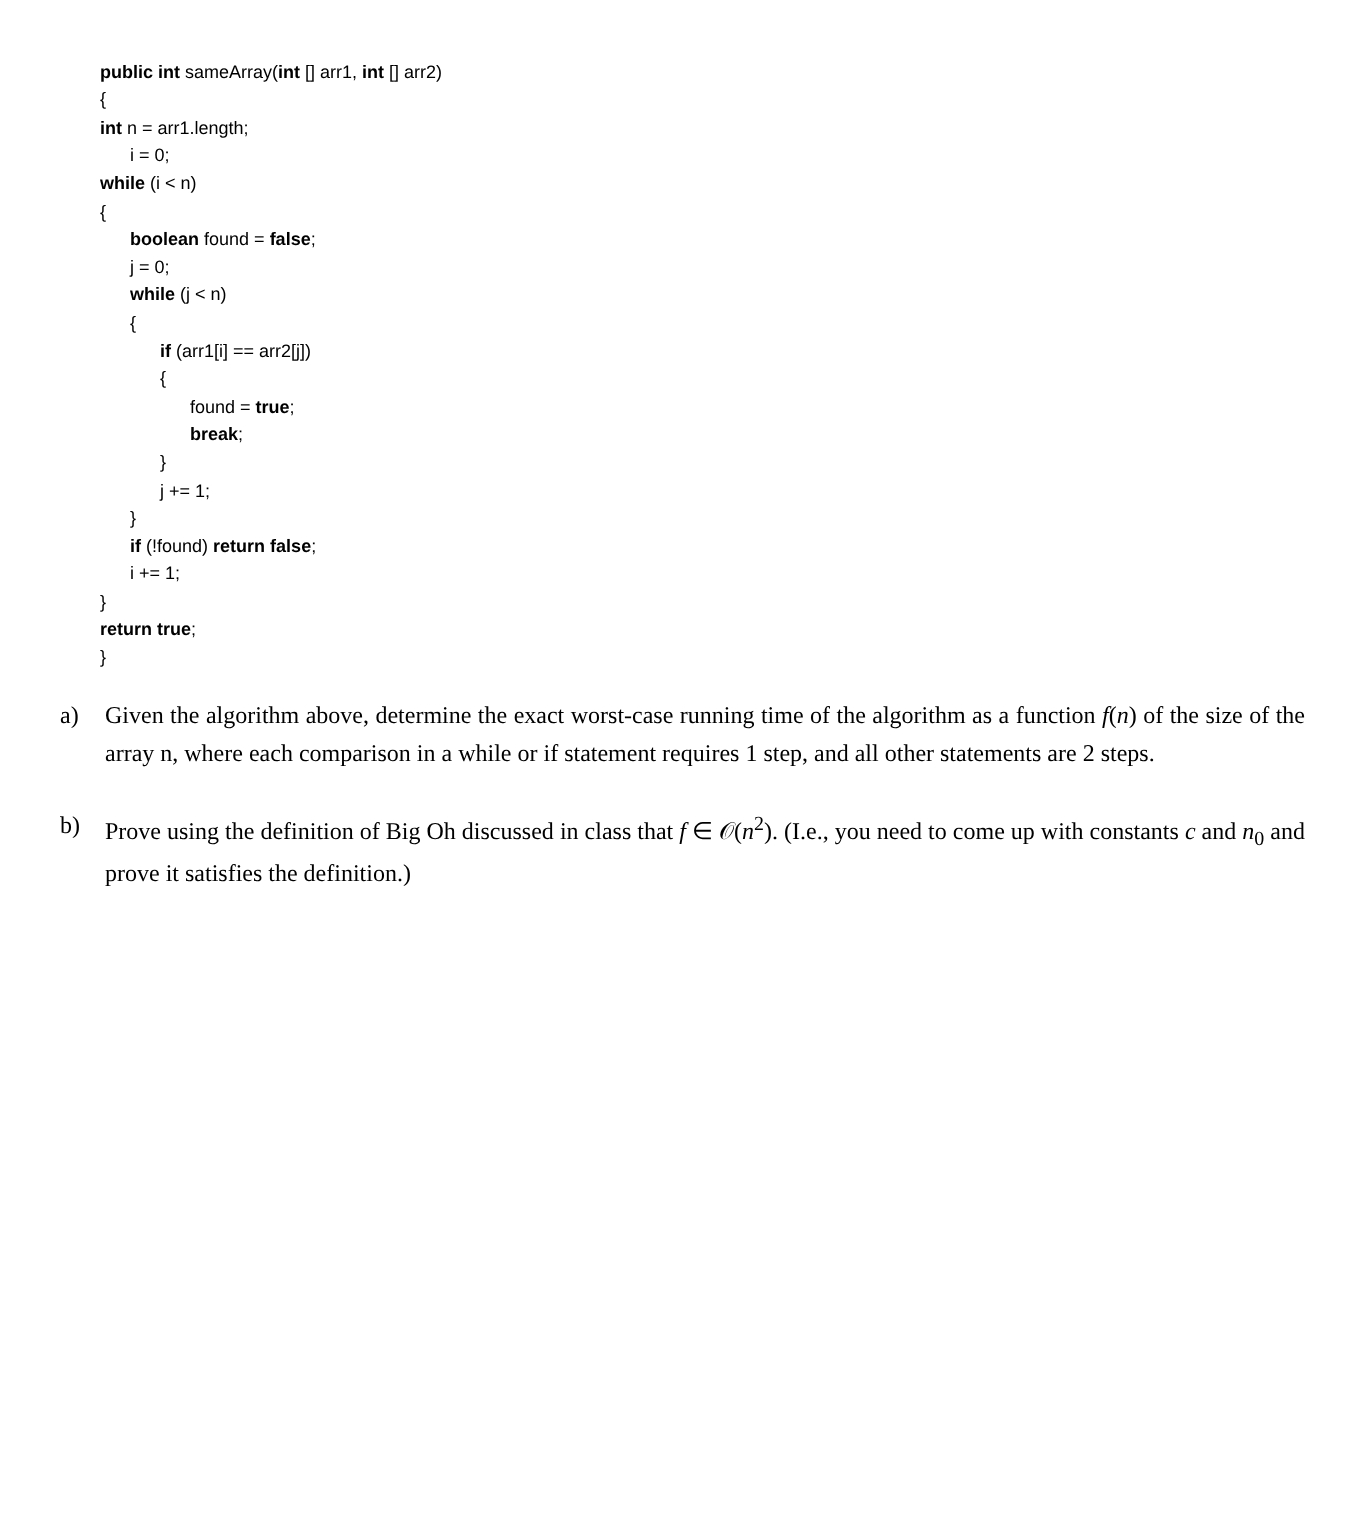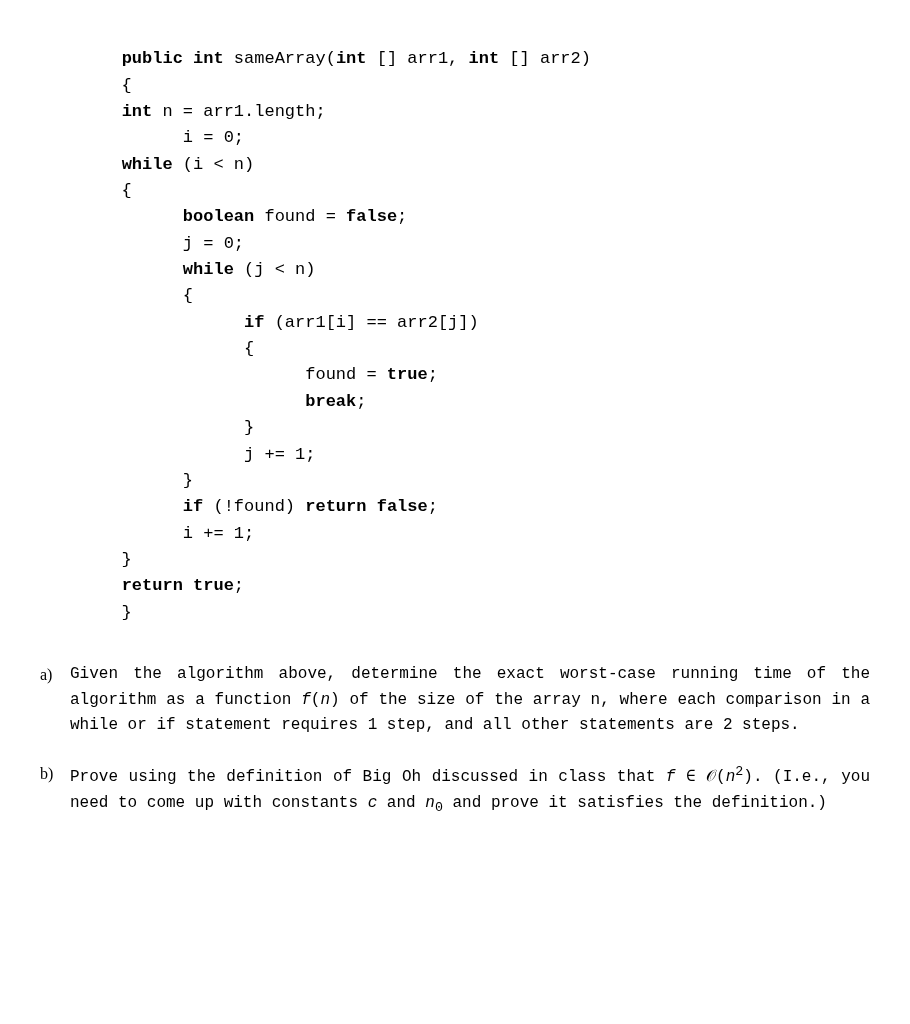--- a/index.html
+++ b/index.html
@@ -12,24 +12,24 @@
       background: #ffffff;
       font-family: 'Times New Roman', Times, serif;
       font-size: 16px;
       color: #000000;
       width: 910px;
       min-height: 1024px;
       padding: 20px 40px 40px 40px;
     }
 
     .code-block {
-      font-family: Liberation Mono, monospace;
-      font-size: 17px;
+      font-family: Liberation Sans, sans-serif;
+      font-size: 12px;
       line-height: 1.55;
-      margin-bottom: 36px;
+      margin-bottom: 17px;
       white-space: pre;
       color: #000;
     }
 
     .code-block .kw {
       font-weight: bold;
     }
 
     .questions {
       font-family: 'Times New Roman', Times, serif;
@@ -45,21 +45,20 @@
     }
 
     .question-label {
       min-width: 30px;
       font-weight: normal;
     }
 
     .question-text {
       flex: 1;
       text-align: justify;
-      font-family: Liberation Mono, monospace;
     }
 
     .math-italic {
       font-style: italic;
     }
   </style>
 </head>
 <body>
 
 <div class="code-block">

